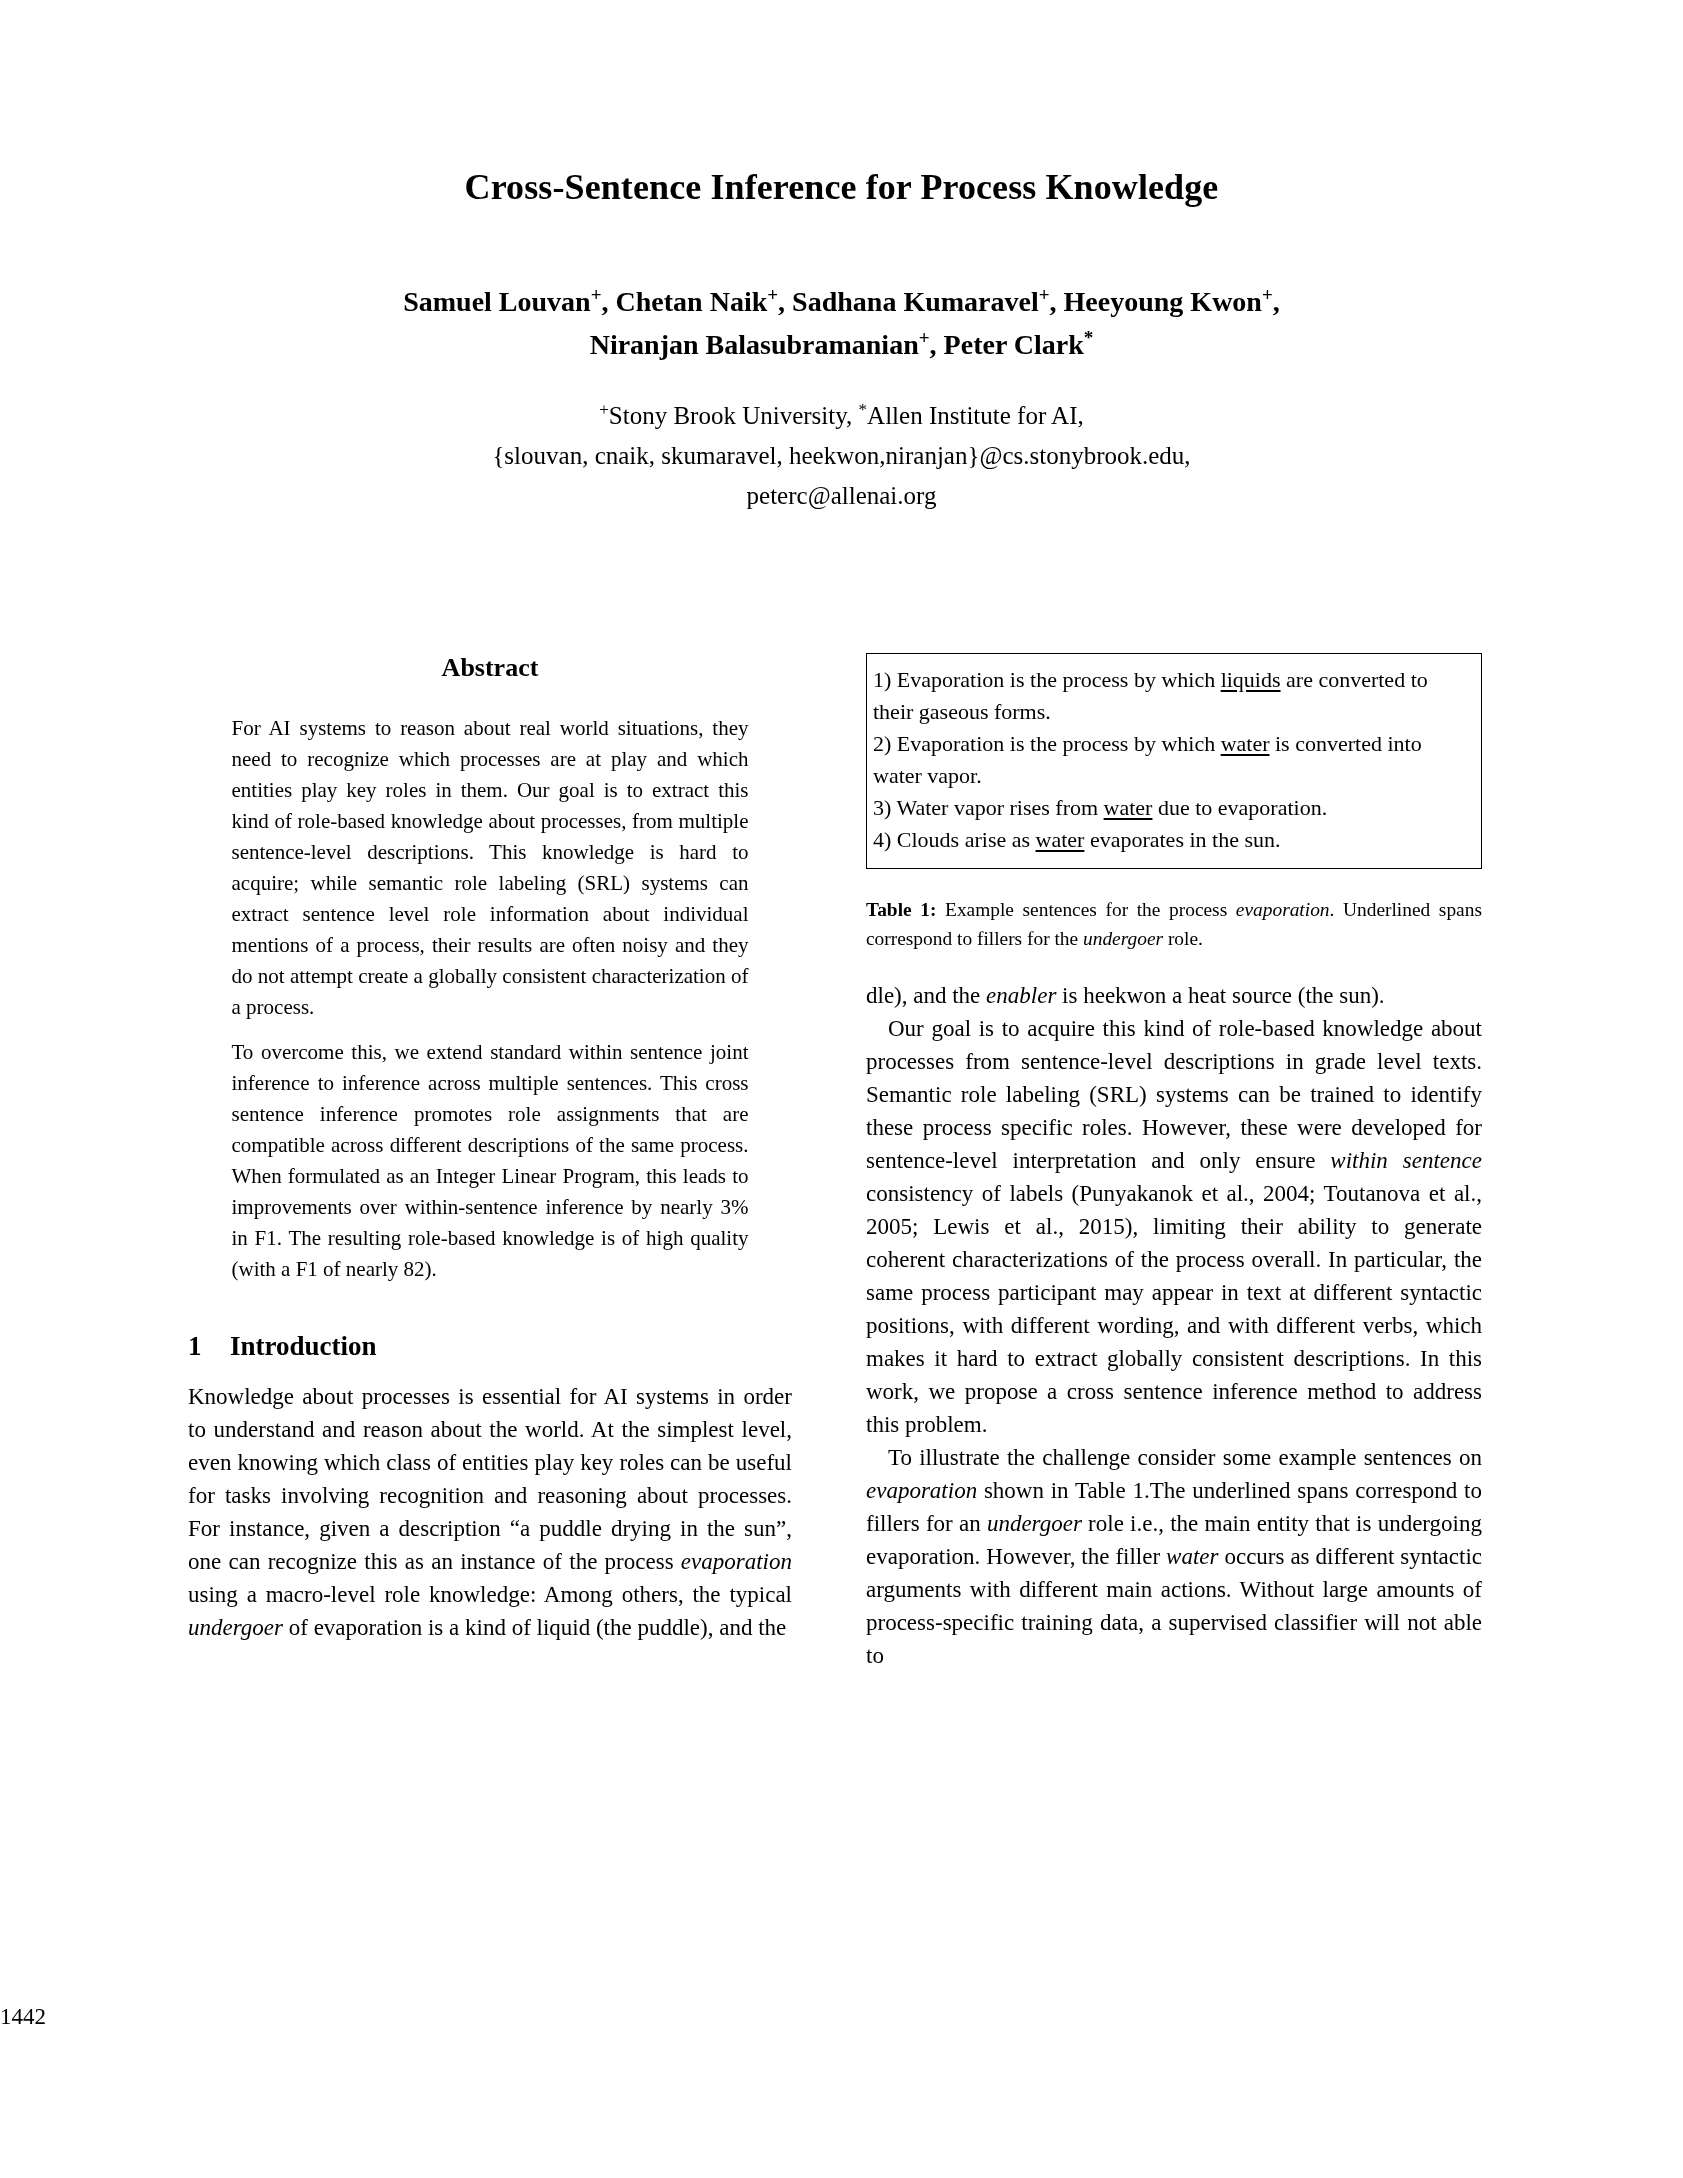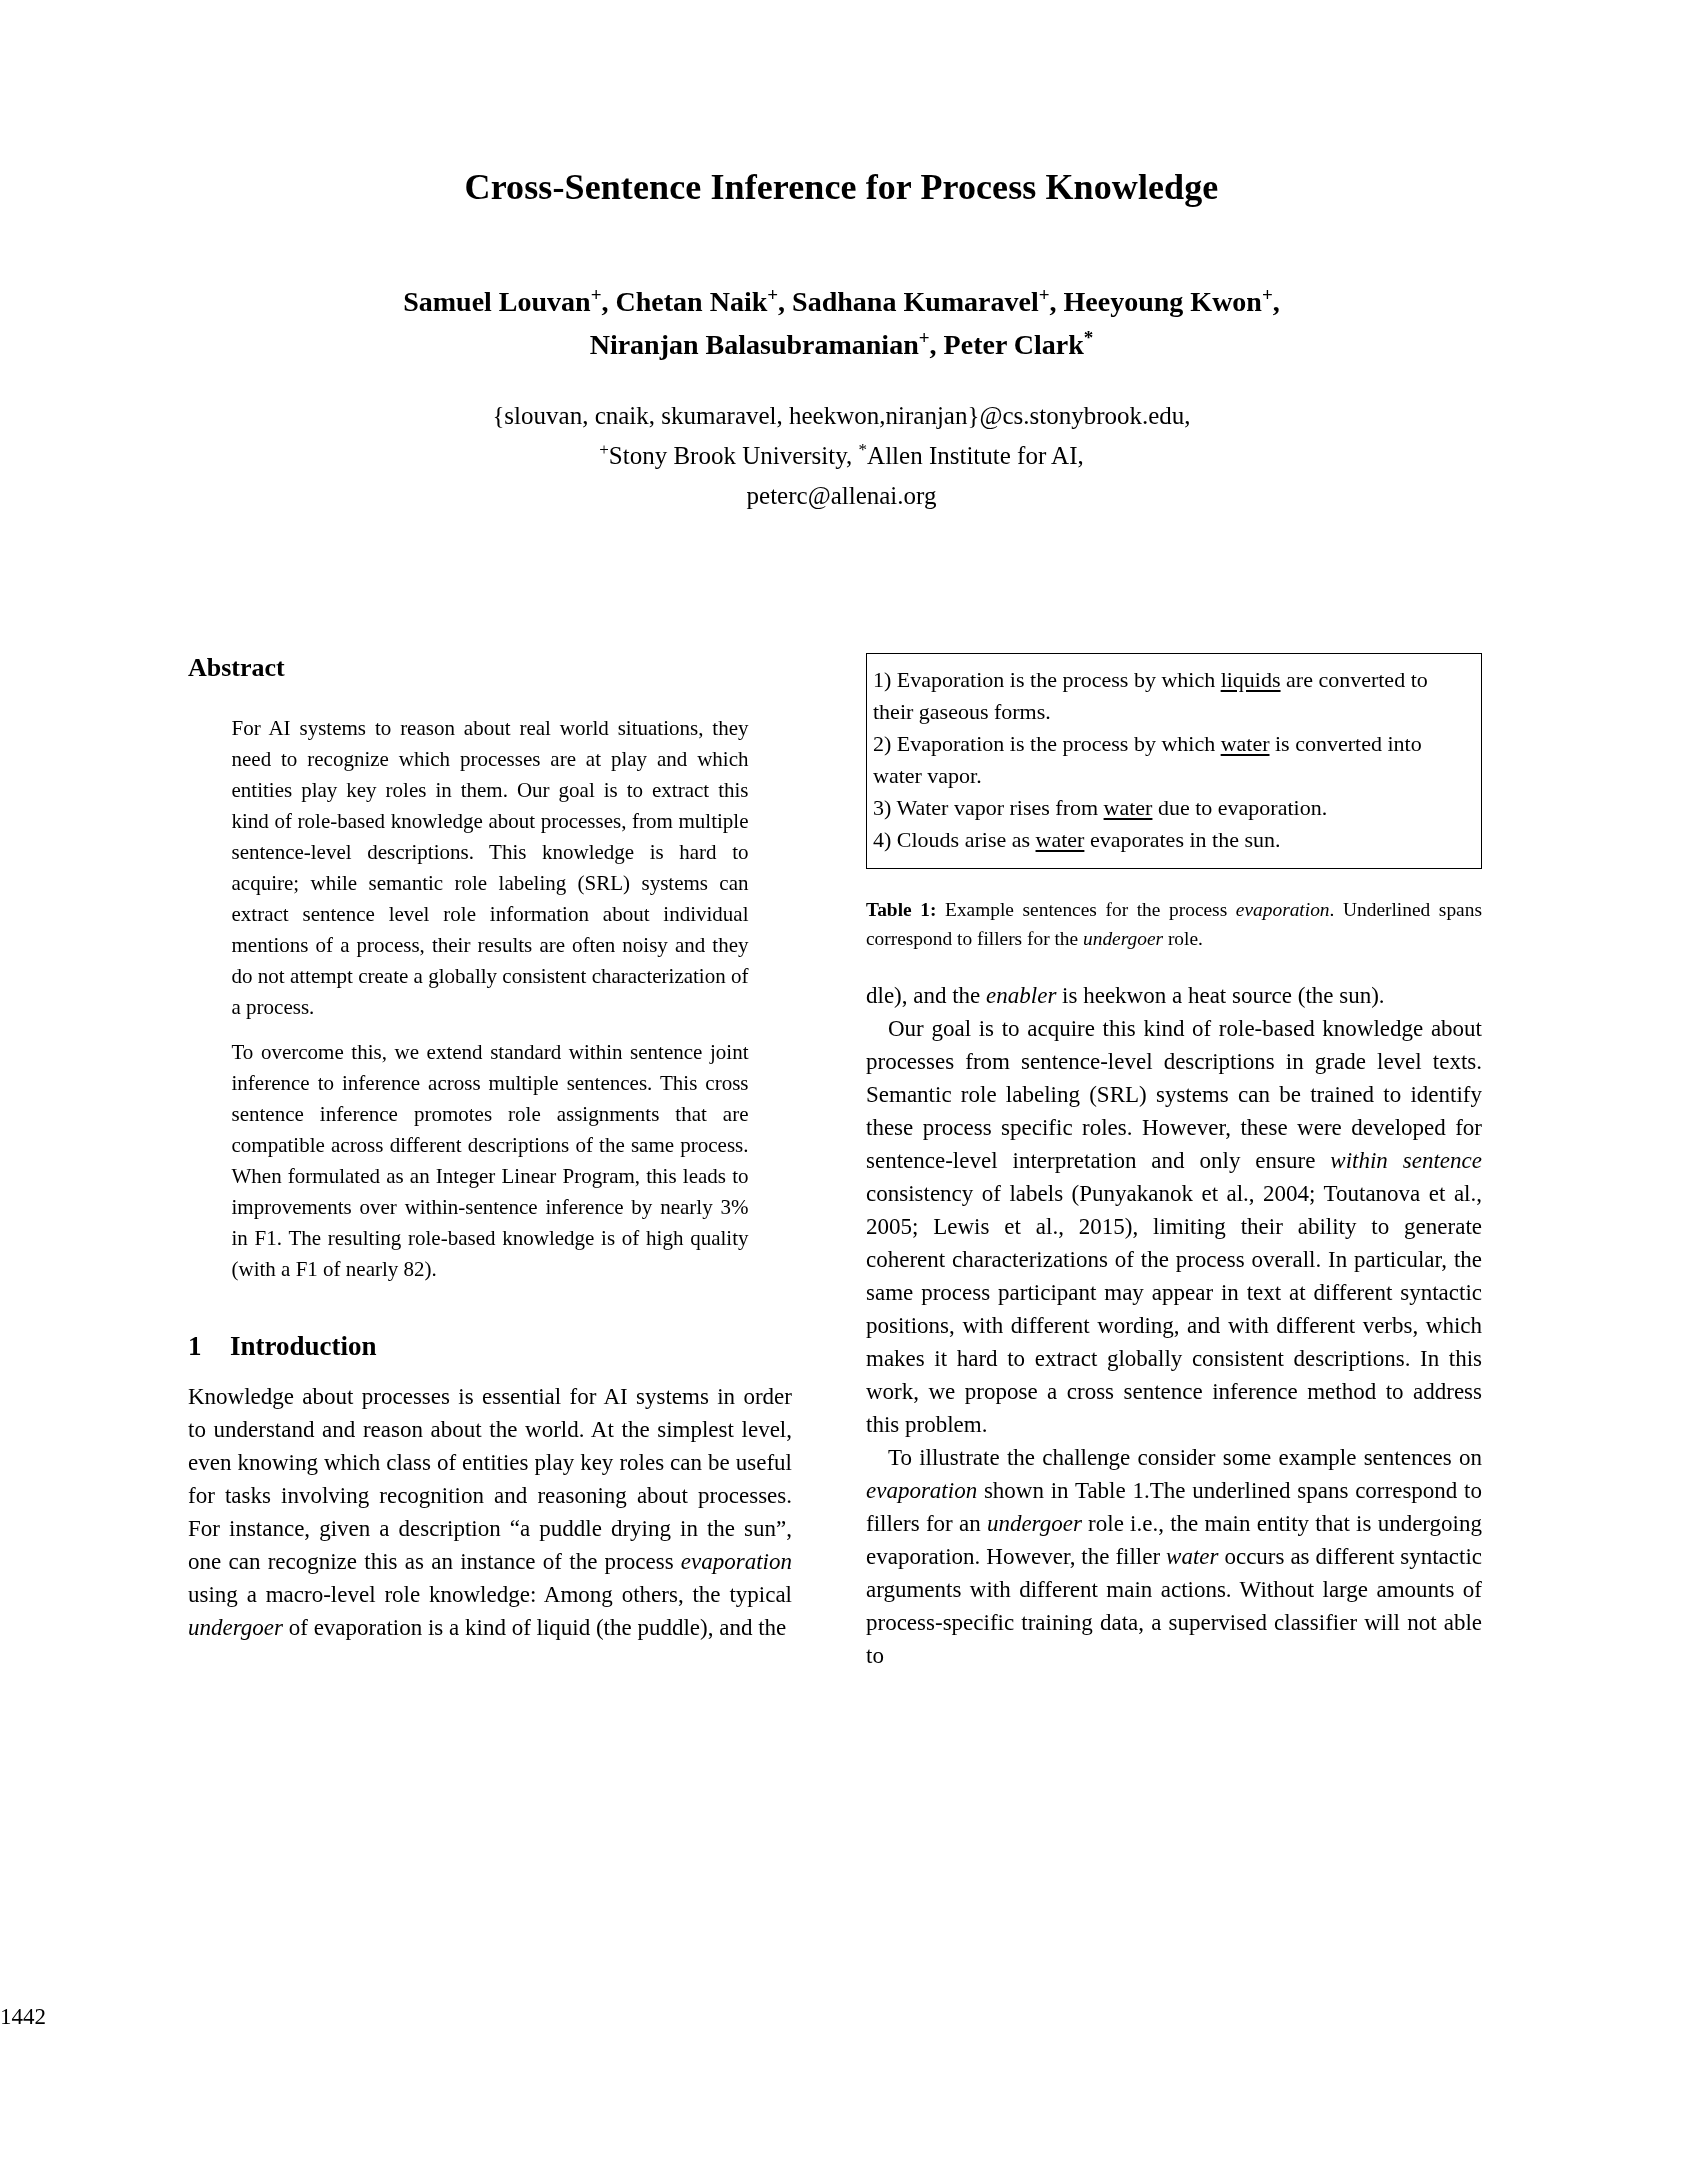--- a/index.html
+++ b/index.html
@@ -66,21 +66,21 @@
     width: 604px;
   }
   .col-right {
     position: absolute;
     left: 866px;
     top: 653px;
     width: 616px;
   }
 
   .abstract-head {
-    text-align: left;
+    text-align: center;
     font-size: 26px;
     font-weight: bold;
     margin: 0 0 30px 0;
   }
   .abstract-body {
     margin: 0 auto;
     width: 517px;
     font-size: 21px;
     line-height: 31px;
     text-align: justify;
@@ -170,25 +170,25 @@
       <span>Sadhana Kumaravel</span><sup class="mark">+</sup>,
       <span>Heeyoung Kwon</span><sup class="mark">+</sup>,
     </div>
     <div>
       <span>Niranjan Balasubramanian</span><sup class="mark">+</sup>,
       <span>Peter Clark</span><sup class="mark">*</sup>
     </div>
   </div>
 
   <div class="affil">
-    <div>{slouvan, cnaik, skumaravel, heekwon,niranjan}@cs.stonybrook.edu,</div>
     <div>
       <sup class="mark">+</sup><span>Stony Brook University,</span>
       <sup class="mark">*</sup><span>Allen Institute for AI,</span>
     </div>
+    <div>{slouvan, cnaik, skumaravel, heekwon,niranjan}@cs.stonybrook.edu,</div>
     <div>peterc@allenai.org</div>
   </div>
 
   <div class="col-left">
 
     <div class="abstract-head">Abstract</div>
 
     <div class="abstract-body">
       <p>For AI systems to reason about real world situations, they need to recognize which processes are at play and which entities play key roles in them. Our goal is to extract this kind of role-based knowledge about processes, from multiple sentence-level descriptions. This knowledge is hard to acquire; while semantic role labeling (SRL) systems can extract sentence level role information about individual mentions of a process, their results are often noisy and they do not attempt create a globally consistent characterization of a process.</p>
       <p>To overcome this, we extend standard within sentence joint inference to inference across multiple sentences. This cross sentence inference promotes role assignments that are compatible across different descriptions of the same process. When formulated as an Integer Linear Program, this leads to improvements over within-sentence inference by nearly 3% in F1. The resulting role-based knowledge is of high quality (with a F1 of nearly 82).</p>

